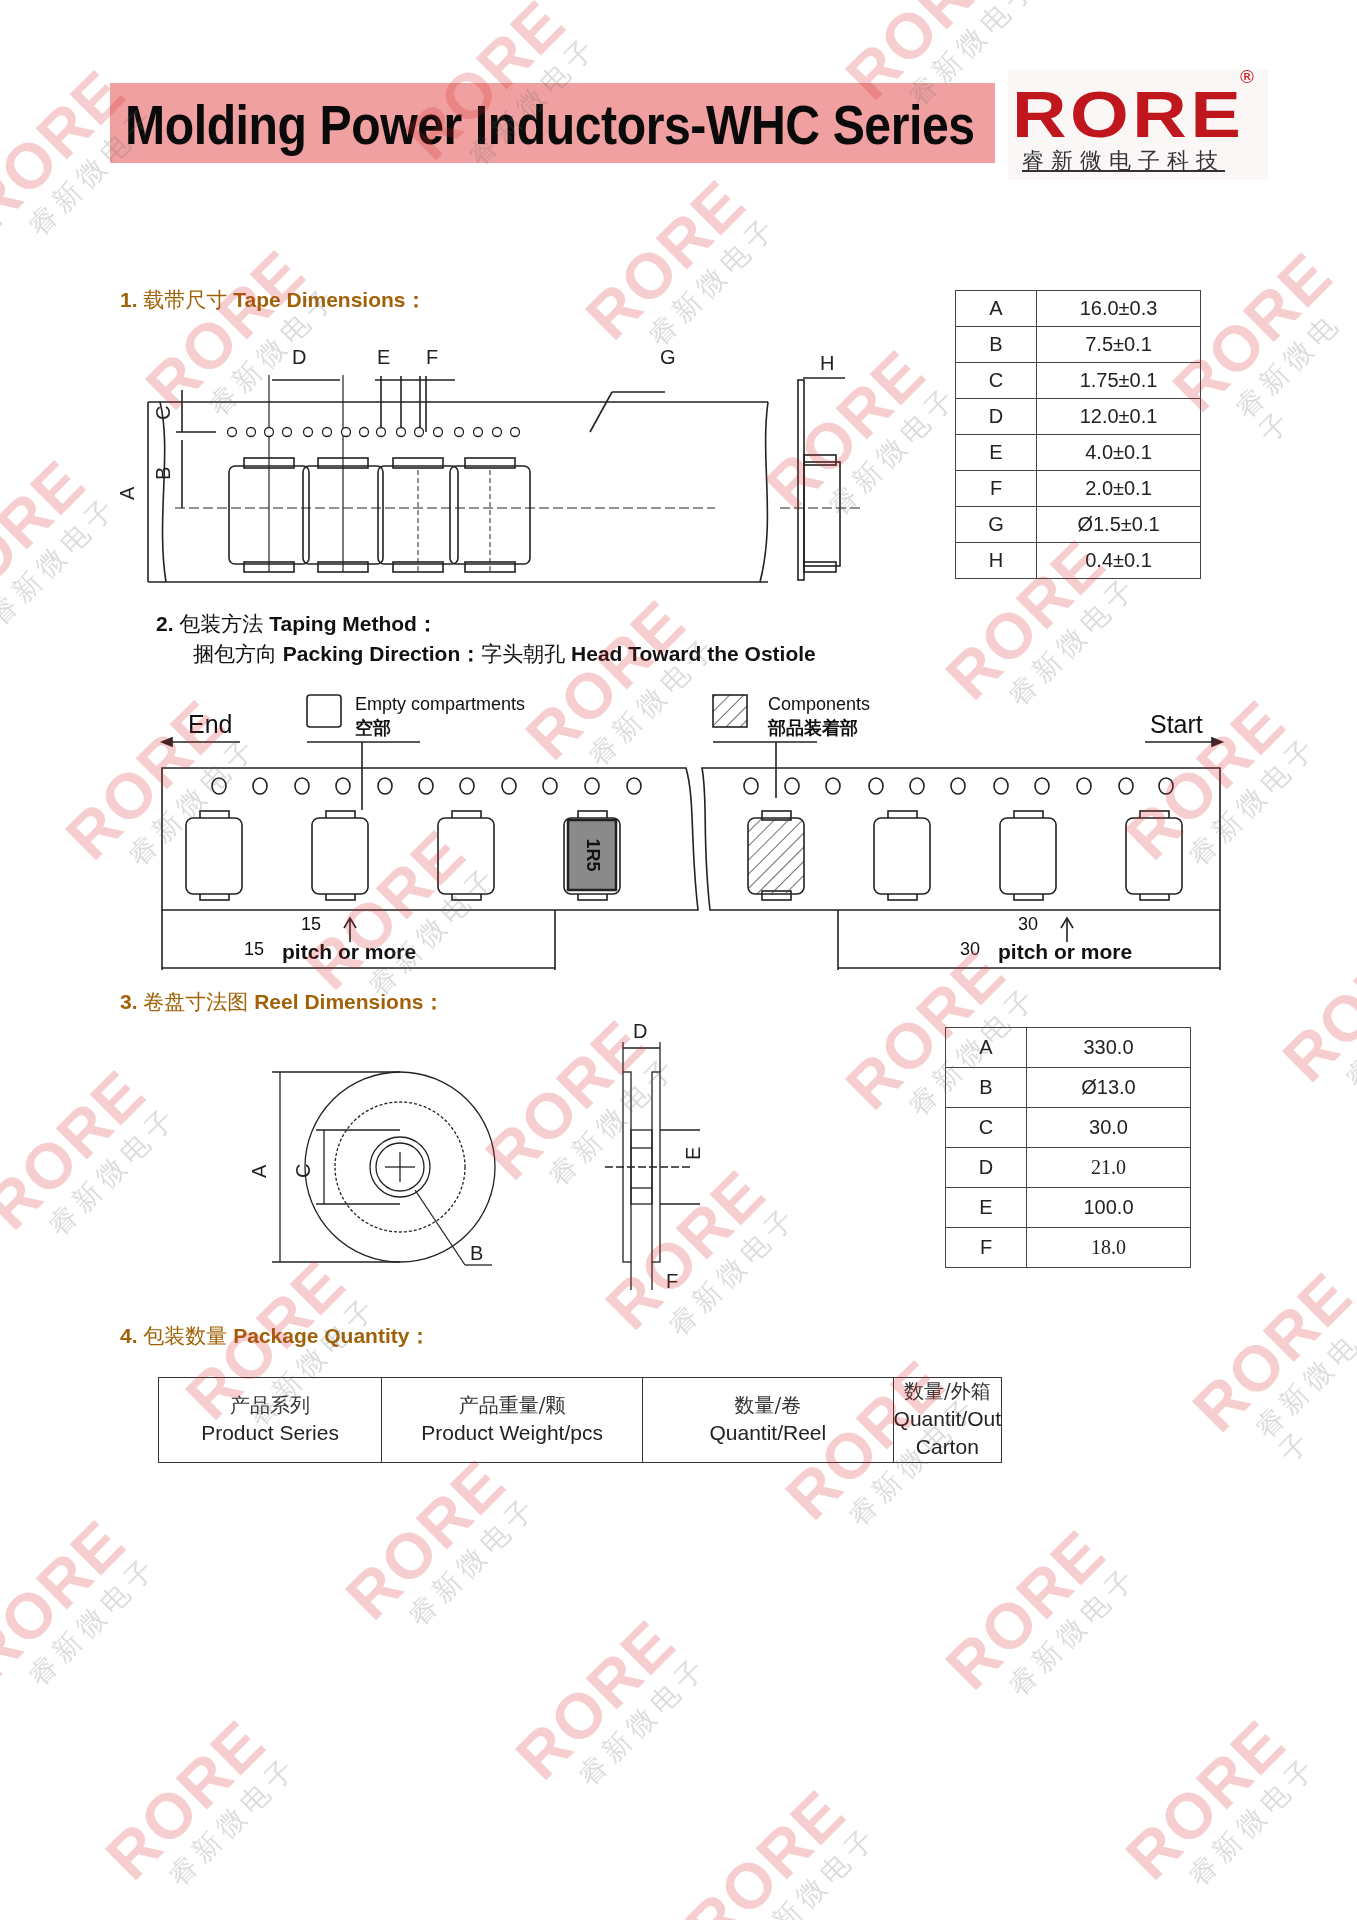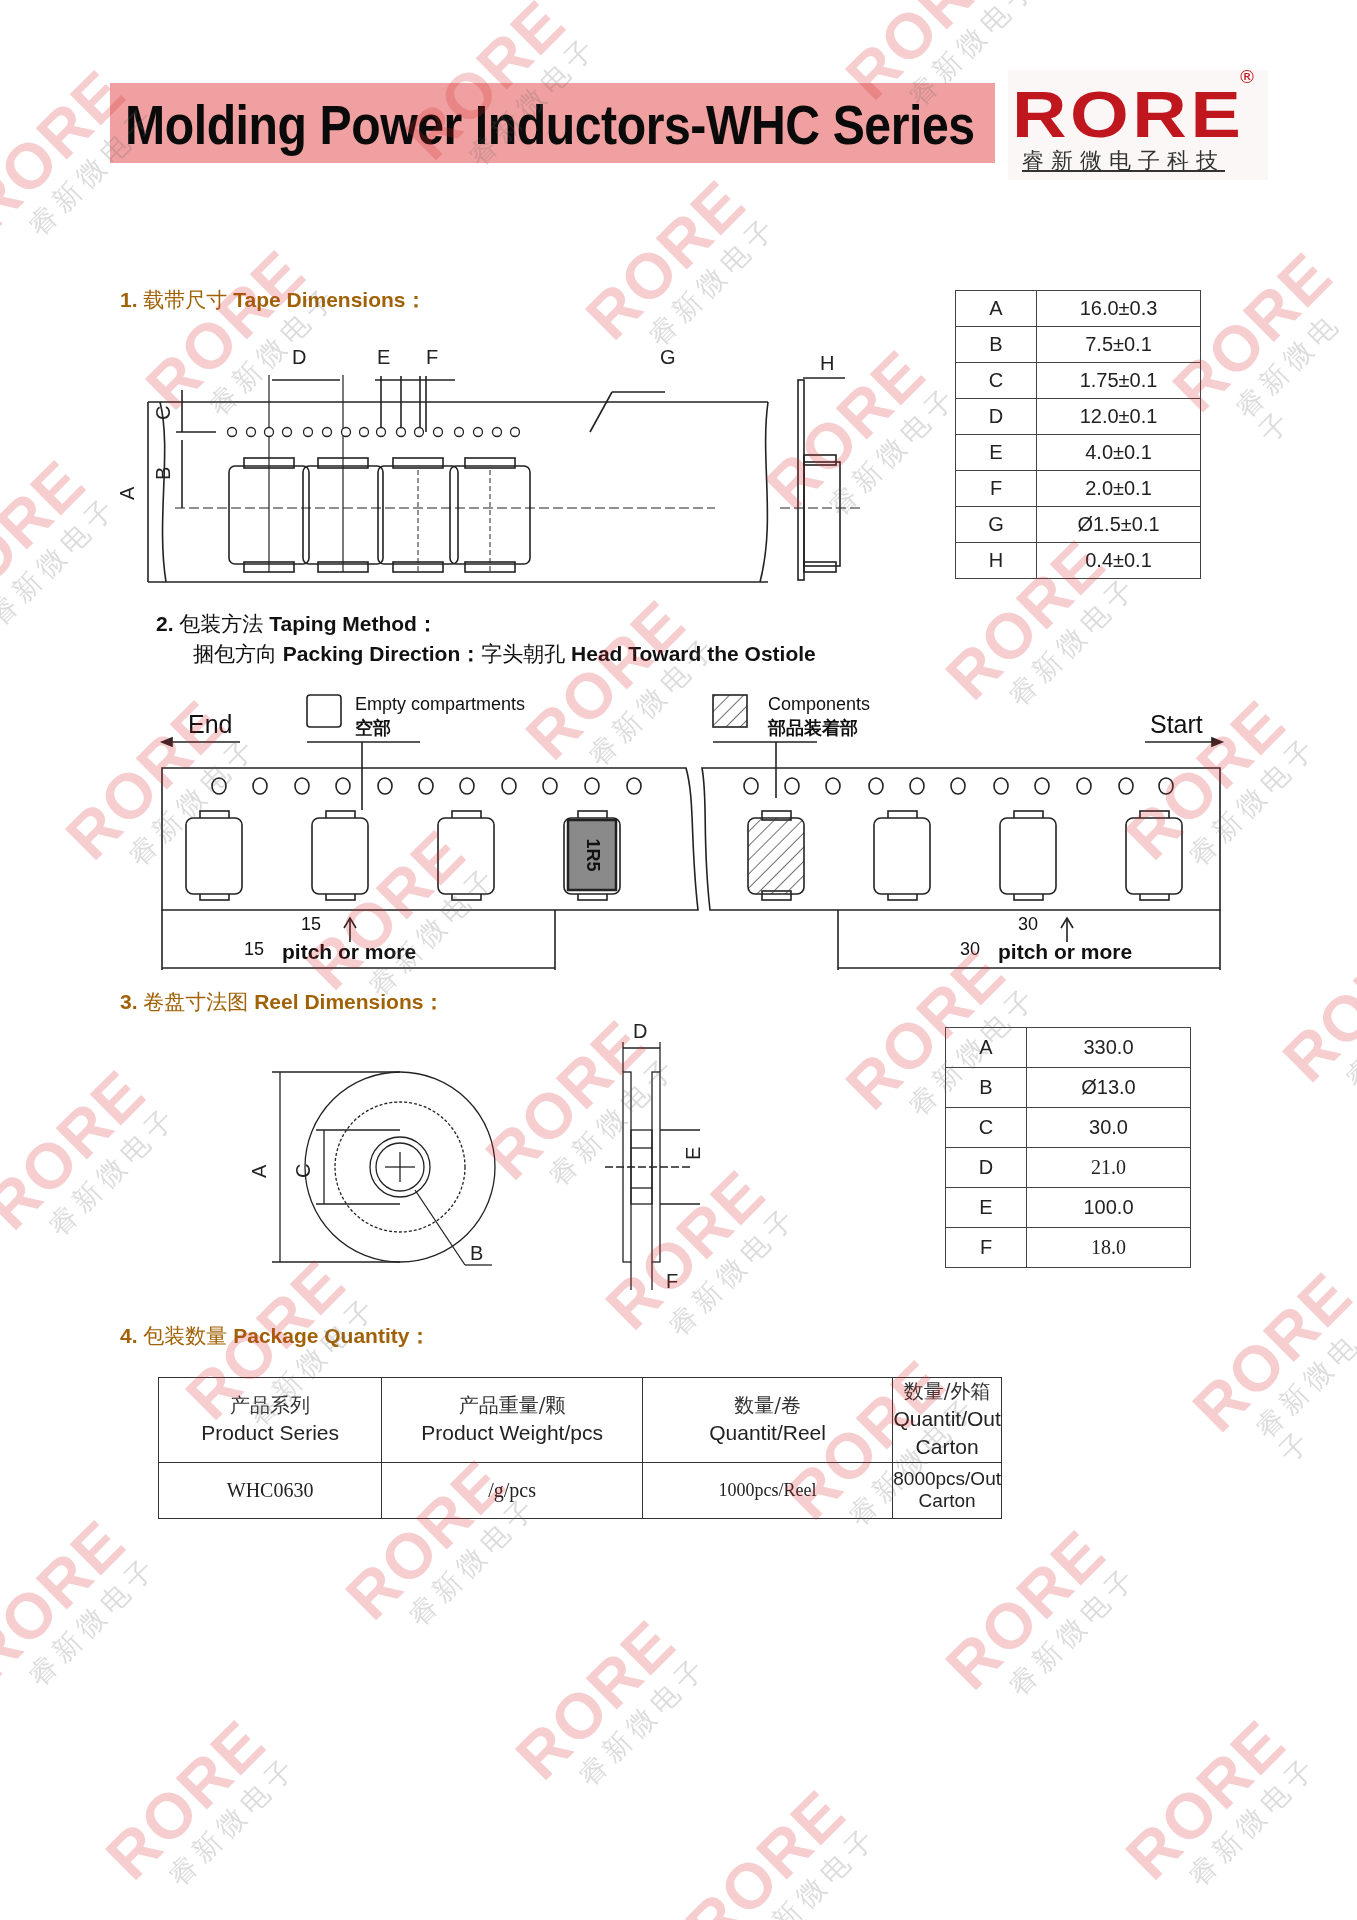--- a/index.html
+++ b/index.html
@@ -376,26 +376,20 @@
 </div>
 
 <table class="qty">
   <tbody>
       <tr>
     <th style="width:226px"><span class="cn">产品系列</span><span>Product Series</span></th>
     <th style="width:264px"><span class="cn">产品重量/颗</span><span>Product Weight/pcs</span></th>
     <th style="width:253px"><span class="cn">数量/卷</span><span>Quantit/Reel</span></th>
     <th><span class="cn">数量/外箱</span><span>Quantit/Out Carton</span></th>
   </tr>
-  <tr>
-    <td>WHC0630</td>
-    <td>/g/pcs</td>
-    <td style="font-size:18px">1000pcs/Reel</td>
-    <td class="sans" style="font-size:19px">8000pcs/Out Carton</td>
-  </tr>
 </tbody>
   </table>
 
 <div class="watermarks">
   <div class="wm" style="left:-40px;top:110px;">
       <div class="wm-big">RORE</div>
       <div class="wm-small">睿新微电子</div>
     </div>
   <div class="wm" style="left:400px;top:40px;">
       <div class="wm-big">RORE</div>

